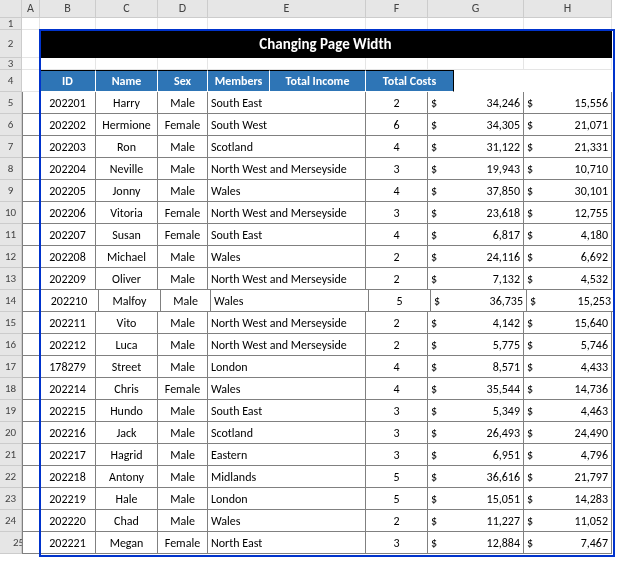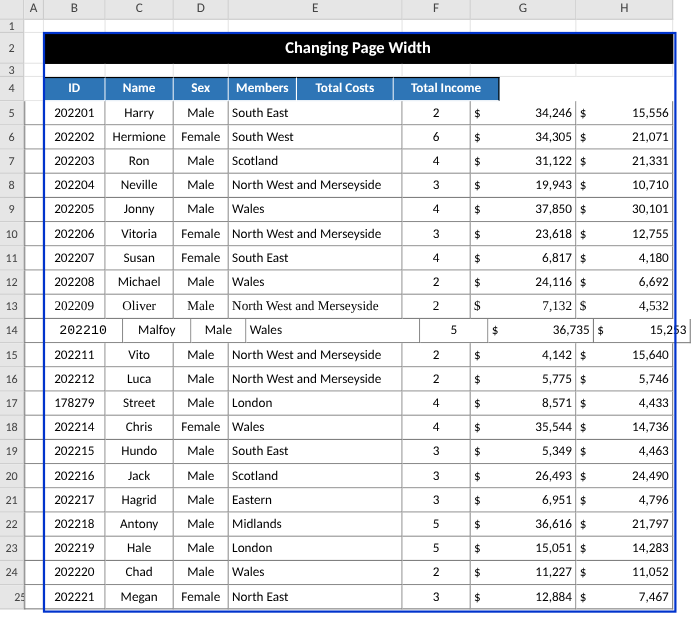--- a/index.html
+++ b/index.html
@@ -196,22 +196,22 @@
         <div class="cell" style="width: 62px; height: 100%;"></div>
         <div class="cell" style="width: 96px; height: 100%;"></div>
         <div class="cell" style="width: 88px; height: 100%;"></div>
       </div>
       <div class="grid-row" style="height: 22px;">
         <div class="cell" style="width: 18px; height: 100%;"></div>
         <div class="cell hdr" style="width: 56px; height: 100%;">ID</div>
         <div class="cell hdr" style="width: 62px; height: 100%;">Name</div>
         <div class="cell hdr" style="width: 50px; height: 100%;">Sex</div>
         <div class="cell hdr" style="width: 62px; height: 100%;">Members</div>
+        <div class="cell hdr" style="width: 96px; height: 100%;">Total Income</div>
         <div class="cell hdr" style="width: 88px; height: 100%;">Total Costs</div>
-        <div class="cell hdr" style="width: 96px; height: 100%;">Total Income</div>
       </div>
       <div class="grid-row data" style="height: 22px;">
         <div class="cell" style="width: 18px; height: 100%;"></div>
         <div class="cell center" style="width: 56px; height: 100%;">202201</div>
         <div class="cell center" style="width: 62px; height: 100%;">Harry</div>
         <div class="cell center" style="width: 50px; height: 100%;">Male</div>
         <div class="cell" style="width: 158px; height: 100%;">South East</div>
         <div class="cell center" style="width: 62px; height: 100%;">2</div>
         <div class="cell money" style="width: 96px; height: 100%;">
           <span class="sym">$</span>
@@ -327,39 +327,39 @@
         <div class="cell center" style="width: 62px; height: 100%;">2</div>
         <div class="cell money" style="width: 96px; height: 100%;">
           <span class="sym">$</span>
           <span class="val">24,116</span>
         </div>
         <div class="cell money" style="width: 88px; height: 100%;">
           <span class="sym">$</span>
           <span class="val">6,692</span>
         </div>
       </div>
-      <div class="grid-row data" style="height: 22px; font-family: Liberation Serif, serif;">
+      <div class="grid-row data" style="height: 22px;">
         <div class="cell" style="width: 18px; height: 100%;"></div>
         <div class="cell center" style="width: 56px; height: 100%;">202209</div>
         <div class="cell center" style="width: 62px; height: 100%;">Oliver</div>
         <div class="cell center" style="width: 50px; height: 100%;">Male</div>
         <div class="cell" style="width: 158px; height: 100%;">North West and Merseyside</div>
         <div class="cell center" style="width: 62px; height: 100%;">2</div>
         <div class="cell money" style="width: 96px; height: 100%;">
           <span class="sym">$</span>
           <span class="val">7,132</span>
         </div>
         <div class="cell money" style="width: 88px; height: 100%;">
           <span class="sym">$</span>
           <span class="val">4,532</span>
         </div>
       </div>
       <div class="grid-row data" style="height: 22px;">
         <div class="cell" style="width: 18px; height: 100%;"></div>
-        <div class="cell center" style="width: 72px; height: 100%; font-family: Liberation Mono, monospace;">202210</div>
+        <div class="cell center" style="width: 59px; height: 100%;">202210</div>
         <div class="cell center" style="width: 62px; height: 100%;">Malfoy</div>
         <div class="cell center" style="width: 50px; height: 100%;">Male</div>
         <div class="cell" style="width: 158px; height: 100%;">Wales</div>
         <div class="cell center" style="width: 62px; height: 100%;">5</div>
         <div class="cell money" style="width: 96px; height: 100%;">
           <span class="sym">$</span>
           <span class="val">36,735</span>
         </div>
         <div class="cell money" style="width: 88px; height: 100%;">
           <span class="sym">$</span>

